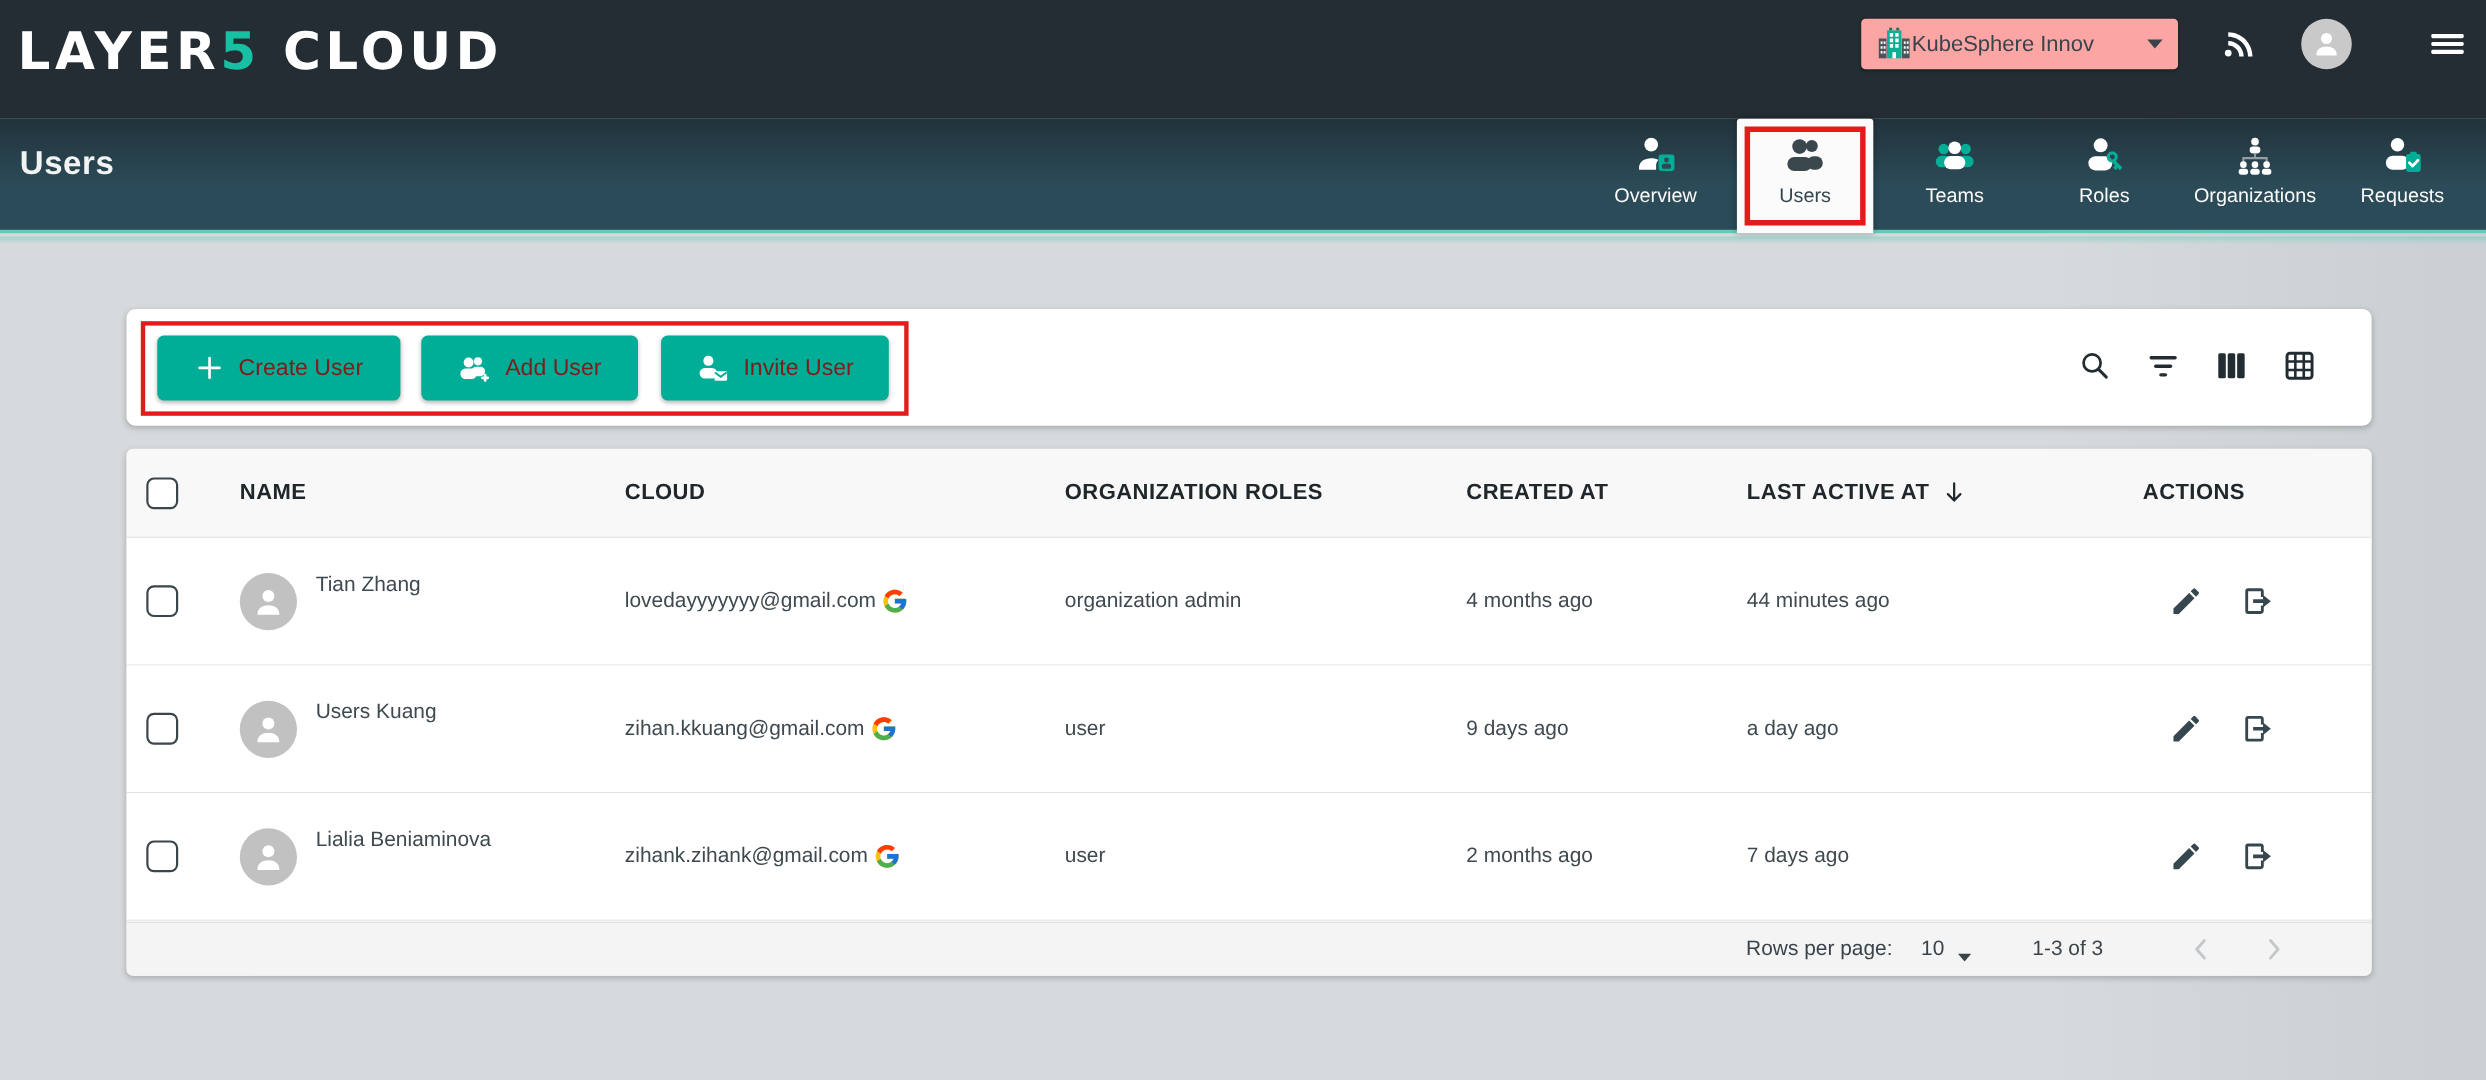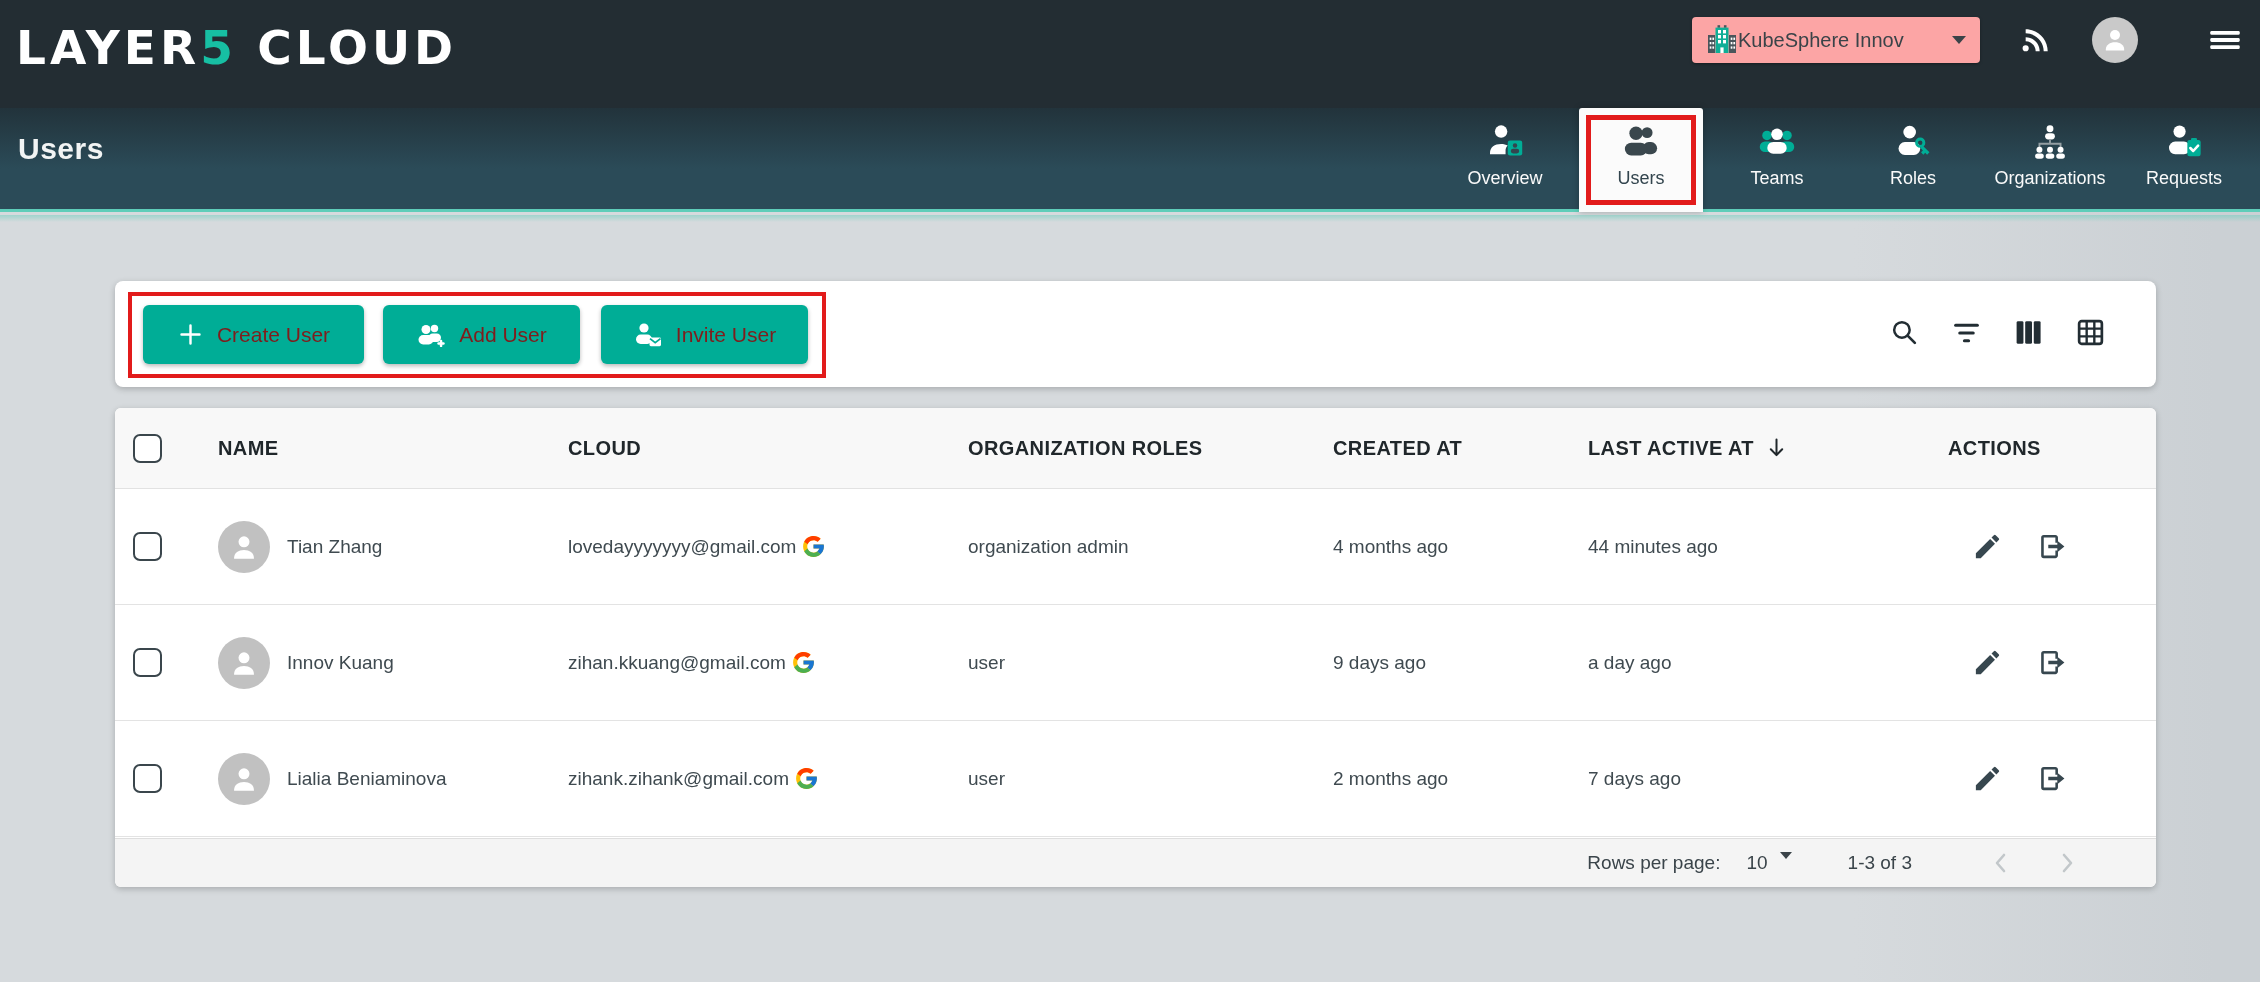--- a/index.html
+++ b/index.html
@@ -56,32 +56,32 @@
               border-radius:6px; box-shadow:0 2px 6px rgba(0,0,0,.22); overflow:hidden; }
   .grid { display:grid; grid-template-columns:103px 350px 400px 365px 255px 360px 208px; align-items:center; }
   .thead { height:81px; background:#F8F8F8; border-bottom:1px solid #E2E2E2; }
   .thead .hcell { font-size:20px; font-weight:700; color:#20272B; letter-spacing:.4px; display:flex;
                   align-items:center; gap:10px; }
   .trow { height:116px; border-bottom:1px solid #E3E3E3; background:#fff; }
   .trow:last-of-type { border-bottom:1px solid #DDDDDD; }
   .cell { font-size:19px; color:#3F4A50; }
   .c-check { display:flex; justify-content:flex-start; padding-left:18px; }
   .checkbox { width:29px; height:29px; border:2px solid #3A464C; border-radius:7px; background:#fff; cursor:pointer; }
-  .c-name { display:flex; align-items:center; gap:17px; }
+  .c-name { display:flex; gap:17px; }
   .avatar-row { width:52px; height:52px; border-radius:50%; background:#C1C1C1; flex:0 0 52px;
                 display:flex; align-items:center; justify-content:center; }
   .c-email { display:flex; align-items:center; gap:5px; }
   .gicon { width:25px; height:25px; }
   .c-actions { display:flex; align-items:center; gap:33px; padding-left:24px; }
   .c-actions svg { width:31px; height:31px; cursor:pointer; }
   .tfoot { position:absolute; left:0; bottom:0; width:100%; height:49px; background:#F4F4F4;
            border-top:1px solid #DEDEDE; display:flex; align-items:center; justify-content:flex-end;
            padding-right:76px; font-size:19px; color:#3A444A; }
   .tfoot .rpp-lbl { margin-right:26px; }
-  .rpp-select { display:flex; align-items:flex-start; gap:12px; margin-right:56px; cursor:pointer; }
+  .rpp-select { display:flex; align-items:flex-end; gap:12px; margin-right:56px; cursor:pointer; }
   .rpp-select .caret { border-top-width:7px; border-left-width:6px; border-right-width:6px; }
   .range { margin-right:76px; }
   .pager { display:flex; gap:40px; }
   .pager svg { width:26px; height:26px; cursor:pointer; }
 </style>
 </head>
 <body>
 
 <div class="page">
 
@@ -362,21 +362,21 @@
       </div>
       <div class="cell c-name">
         <span class="avatar-row">
           <svg width="34" height="34" viewBox="0 0 36 36">
             <g fill="#fff">
                 <circle cx="18" cy="12.5" r="5.8"></circle>
                 <path d="M7.5 30.5v-.8c0-5.4 4.7-8.4 10.5-8.4s10.5 3 10.5 8.4v.8z"></path>
               </g>
           </svg>
         </span>
-        <span>Innov Kuang</span>
+        <span>Users Kuang</span>
       </div>
       <div class="cell c-email">
         <span>zihan.kkuang@gmail.com</span>
         <svg class="gicon" viewBox="0 0 48 48">
           <path fill="#FFC107" d="M43.6 20.1H42V20H24v8h11.3C33.7 32.7 29.2 36 24 36c-6.6 0-12-5.4-12-12s5.4-12 12-12c3.1 0 5.9 1.2 8 3l5.7-5.7C34 5.9 29.3 4 24 4 13 4 4 13 4 24s9 20 20 20 20-9 20-20c0-1.3-.1-2.7-.4-3.9z"></path>
           <path fill="#FF3D00" d="M6.3 14.7l6.6 4.8C14.7 15.1 18.9 12 24 12c3.1 0 5.9 1.2 8 3l5.7-5.7C34 5.9 29.3 4 24 4 16.3 4 9.7 8.3 6.3 14.7z"></path>
           <path fill="#4CAF50" d="M24 44c5.2 0 9.9-2 13.4-5.2l-6.2-5.2C29.2 35.1 26.7 36 24 36c-5.2 0-9.6-3.3-11.3-8l-6.5 5C9.5 39.6 16.2 44 24 44z"></path>
           <path fill="#1976D2" d="M43.6 20.1H42V20H24v8h11.3c-.8 2.2-2.2 4.2-4.1 5.6l6.2 5.2C36.9 39.2 44 34 44 24c0-1.3-.1-2.7-.4-3.9z"></path>
         </svg>
       </div>

